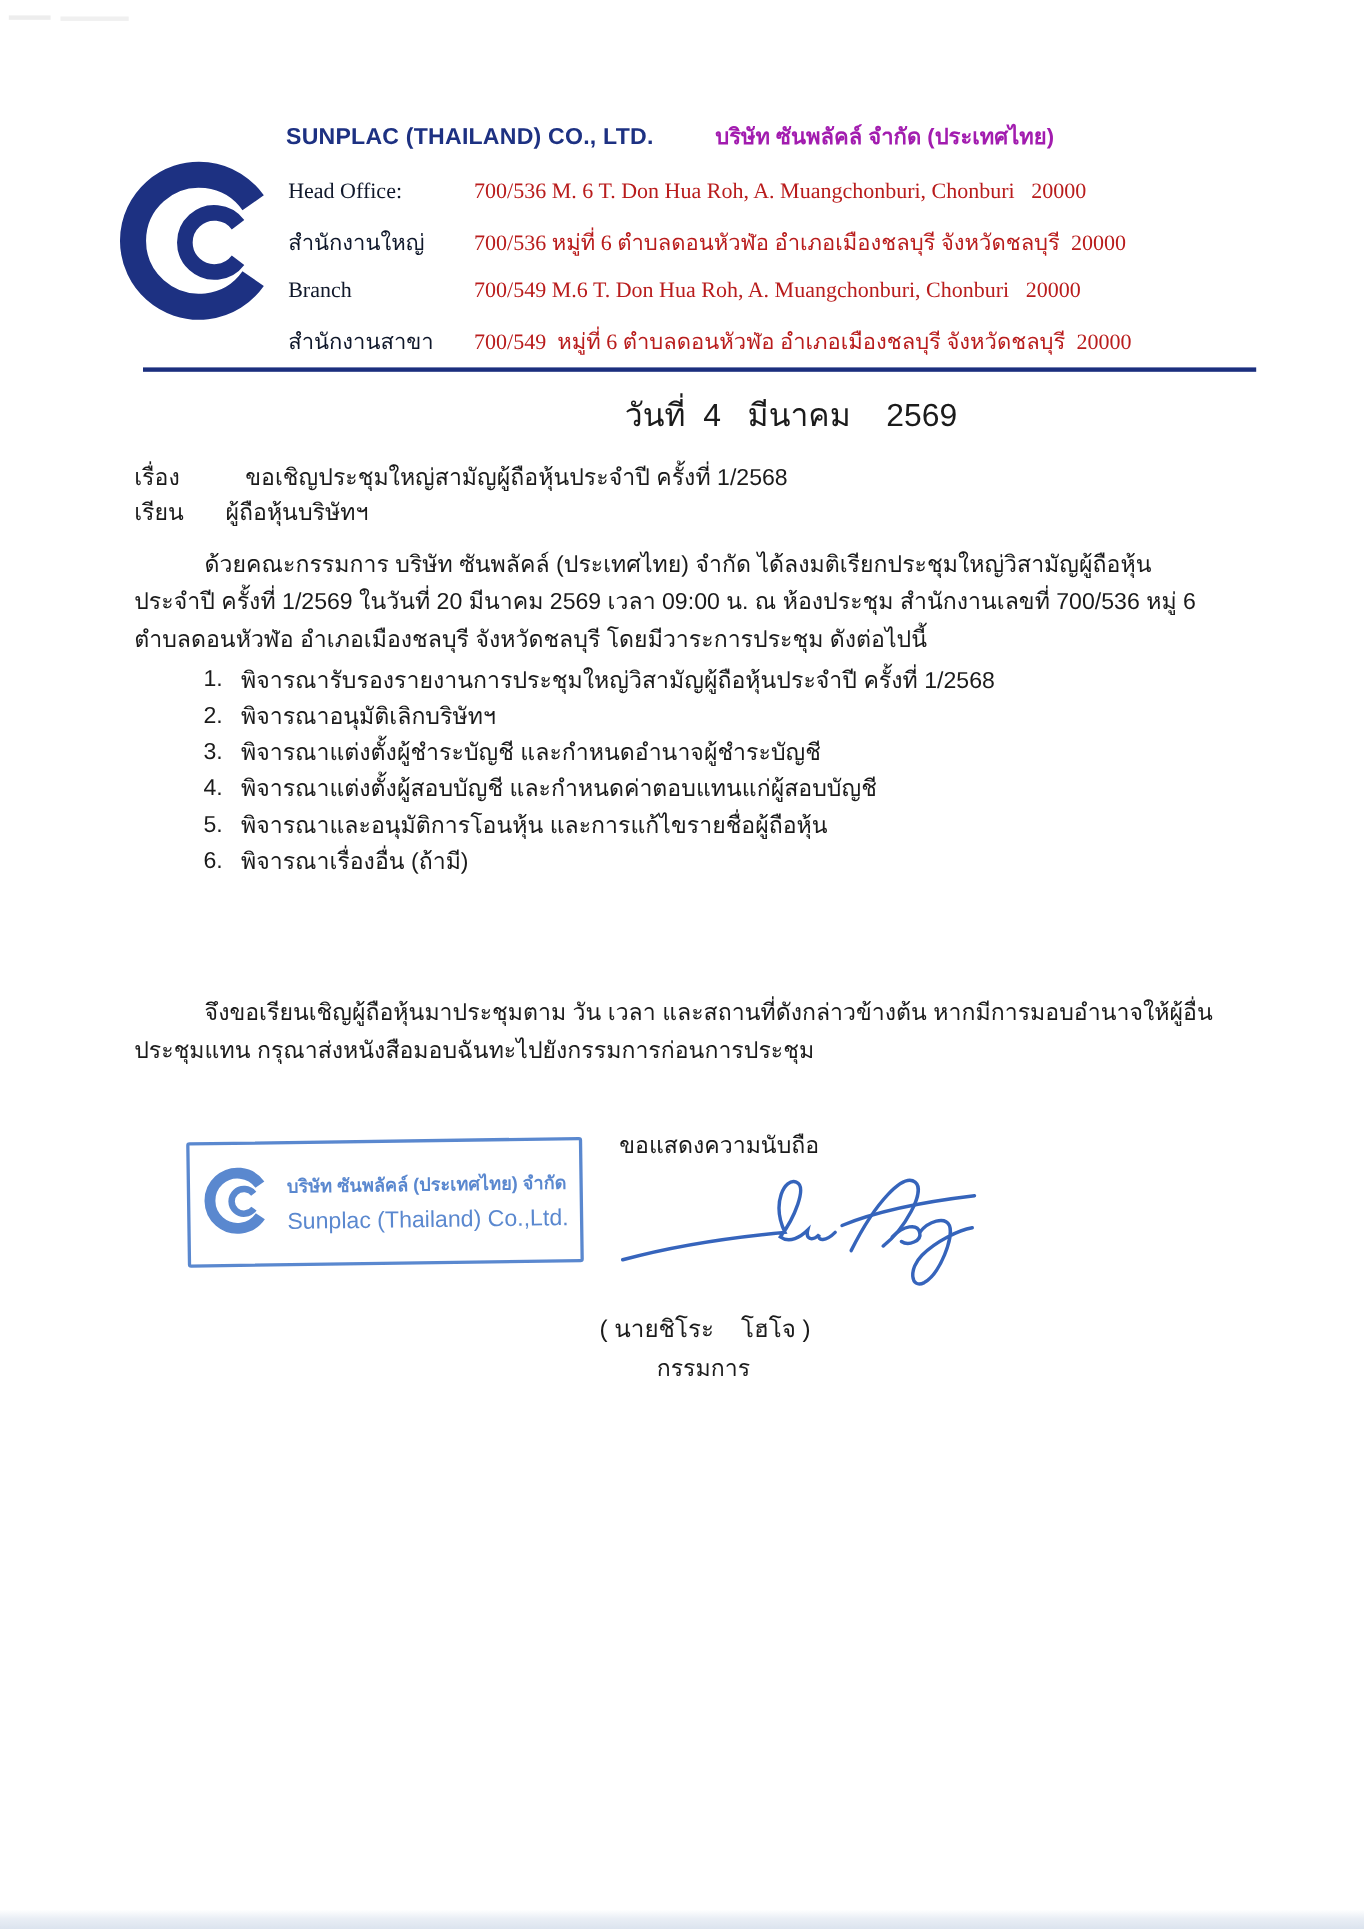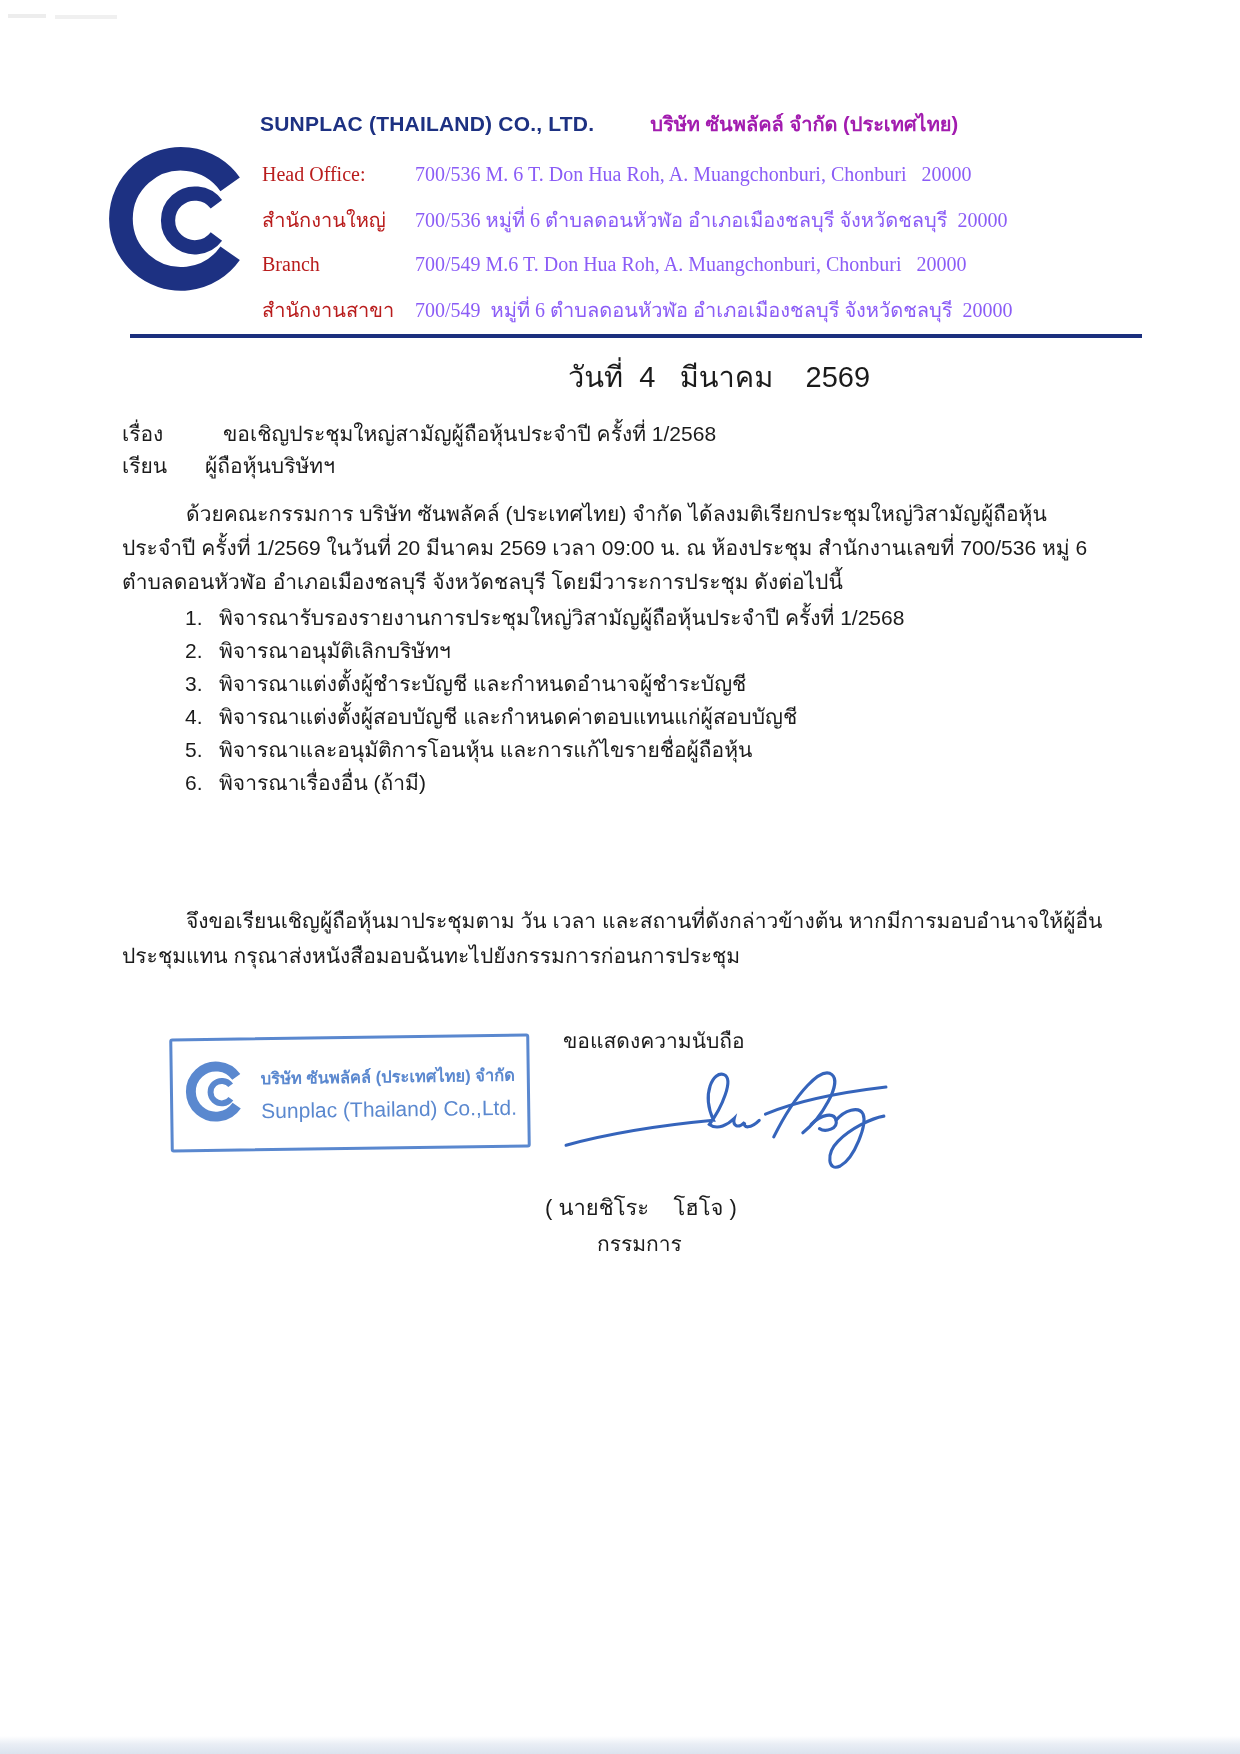--- a/index.html
+++ b/index.html
@@ -10,22 +10,22 @@
     overflow:hidden;
     font-family:"Liberation Sans", sans-serif;
     color:#1b1b1b;
   }
   .abs{position:absolute;}
   .company-line{left:260px;top:108px;display:flex;gap:56px;align-items:baseline;}
   .company-en{font-size:21px;font-weight:bold;letter-spacing:.2px;color:#1d3182;}
   .company-th{font-size:20px;font-weight:bold;color:#a21caf;}
   .hdr-rows{left:262px;top:152px;}
   .hdr-row{display:flex;height:45px;align-items:center;}
-  .hdr-label{width:153px;font-family:"Liberation Serif", serif;font-size:20px;color:#b91c1c;}
-  .hdr-value{font-family:"Liberation Serif", serif;font-size:20px;color:#8b5cf6;white-space:pre;}
+  .hdr-label{width:153px;font-family:"Liberation Serif", serif;font-size:20px;color:#0f172a;}
+  .hdr-value{font-family:"Liberation Serif", serif;font-size:20px;color:#b91c1c;white-space:pre;margin-left:16px;}
   .logo{left:102px;top:136px;}
   .rule{left:130px;top:334px;width:1012px;height:4px;background:#1b2f7e;}
   
   .dateline{left:568px;top:354px;font-size:29px;white-space:pre;}
   .fieldrow{font-size:21px;}
   .subject-label{left:122px;top:417px;}
   .subject-text{left:223px;top:417px;}
   .to-label{left:122px;top:449px;text-align:center;}
   .to-text{left:205px;top:449px;}
   .para{left:122px;top:497px;width:1004px;font-size:21px;line-height:34px;}

